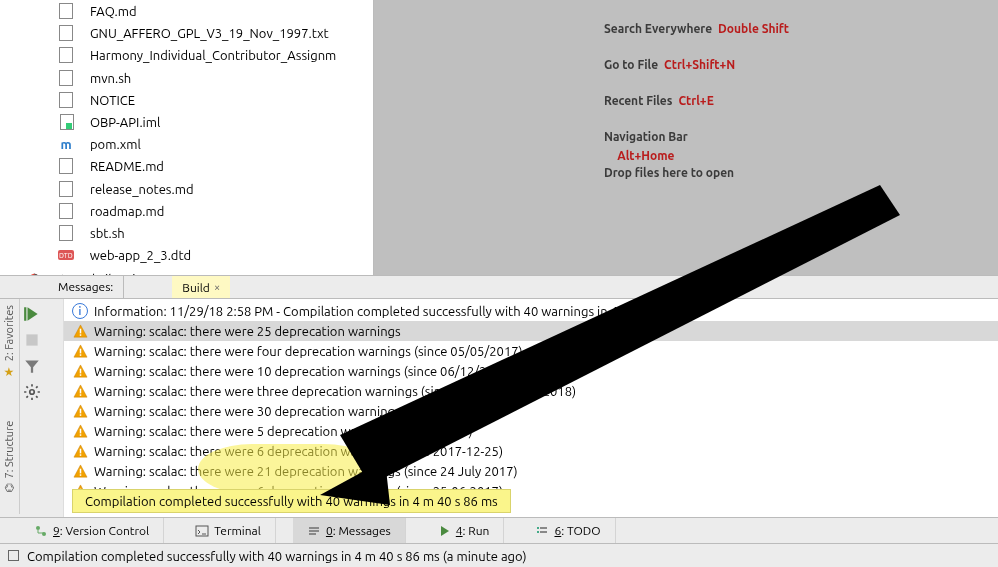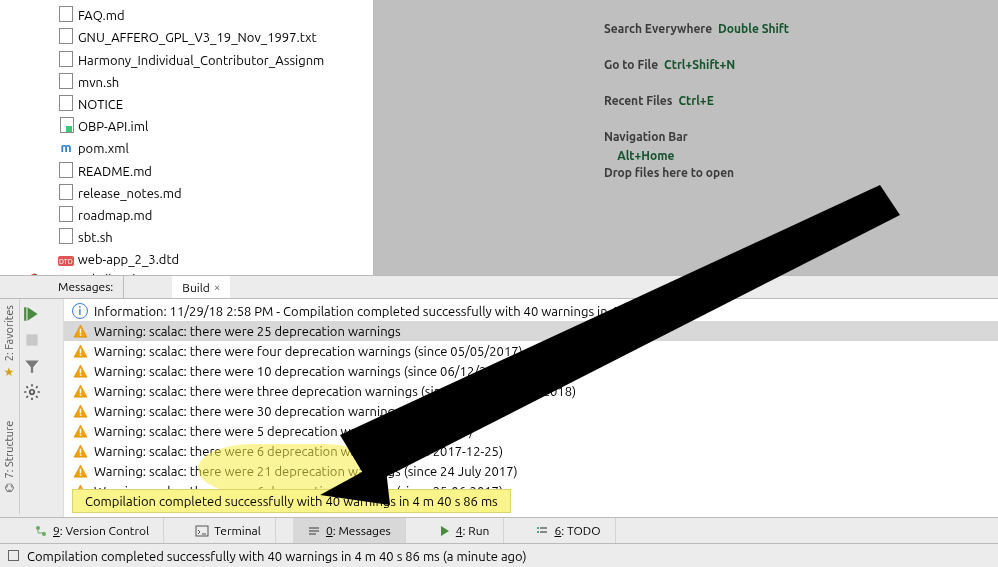--- a/index.html
+++ b/index.html
@@ -3,45 +3,45 @@
 <meta charset="utf-8">
 <style>
   * { box-sizing: border-box; margin: 0; padding: 0; }
   html, body { width: 998px; height: 567px; font-family: "Segoe UI", "Ubuntu", Arial, sans-serif; font-size: 13px; color: #000; background: #fff; overflow: hidden; }
   .root { display: flex; flex-direction: column; width: 998px; height: 567px; position: relative; }
 
   
   .top { display: flex; height: 275px; }
   .tree-col { width: 374px; background: #fff; border-right: 1px solid #bbb; overflow: hidden; position: relative; }
   .tree { padding-left: 58px; padding-top: 0; }
-  .tree-item { display: flex; align-items: flex-end; height: 22.2px; gap: 4px; }
+  .tree-item { display: flex; align-items: center; height: 22.2px; gap: 16px; }
   .tree-item .label { white-space: nowrap; }
   .tree-libs { display: flex; align-items: center; gap: 4px; padding-left: 20px; height: 22px; margin-top: 2px; }
   .tree-libs .caret { font-size: 10px; color: #555; }
   .editor-area { flex: 1; background: #bfbfbf; position: relative; color: #3b3b3b; font-size: 12px; font-weight: bold; }
   .hint-row { position: absolute; left: 230px; display: flex; gap: 6px; align-items: center; white-space: nowrap; }
-  .hint-row .short { color: #14532d; }
+  .hint-row .short { color: #b91c1c; }
 
   
   .fi-md, .fi-txt, .fi-sh, .fi-plain, .fi-iml, .fi-xml { width:16px; height:16px; display:inline-flex; align-items:center; justify-content:center; }
   .fi-md::before { content:""; width:12px; height:14px; border:1px solid #888; background:#fff; display:block; }
   .fi-txt::before { content:""; width:12px; height:14px; border:1px solid #888; background:#fff; display:block; }
   .fi-sh::before { content:""; width:12px; height:14px; border:1px solid #888; background:#fff; display:block; }
   .fi-plain::before { content:""; width:12px; height:14px; border:1px solid #888; background:#fff; display:block; }
   .fi-iml { background:#fff; }
   .fi-iml::before { content:""; width:12px; height:14px; border:1px solid #888; background:#fff; display:block; }
   .fi-iml::after { content:""; position:relative; margin-left:-8px; margin-top:8px; width:6px; height:6px; background:#3c7; display:block; }
   .fi-xml { color:#2e7ecb; font-weight:bold; width:16px; }
   .fi-dtd { font-size:7px; color:#fff; background:#d55; padding:1px 1px; border-radius:2px; }
 
   
   .msg-header { height: 24px; border-top: 1px solid #bbb; border-bottom: 1px solid #bbb; display: flex; align-items: stretch; background: #ececec; }
   .msg-header .tab { padding: 4px 10px; font-size: 12px; margin-left: 48px; }
   .msg-header .tab.first { border-right: 1px solid #bbb; }
-  .msg-header .tab.build { display: flex; align-items: center; gap: 4px; background:#ffffff; }
+  .msg-header .tab.build { display: flex; align-items: center; gap: 4px; background:#fef9c3; }
   .msg-header .close-x { font-size: 11px; color: #666; }
 
   
   .msg-body { flex: 1; display: flex; position: relative; background: #fff; }
   .msg-gutter { width: 64px; display: flex; flex-direction: column; align-items: center; padding-top: 6px; gap: 8px; border-right: 1px solid #ddd; background:#ececec; }
   .gutter-btn { width:18px; height:18px; display:flex; align-items:center; justify-content:center; color:#4a8a3f; }
   .gutter-btn.gear { color:#555; }
   .msg-list { flex: 1; overflow: hidden; padding-top: 2px; }
   .msg-row { display: flex; align-items: center; height: 20px; padding-left: 8px; gap: 6px; }
   .msg-row.selected { background: #d8d8d8; }

